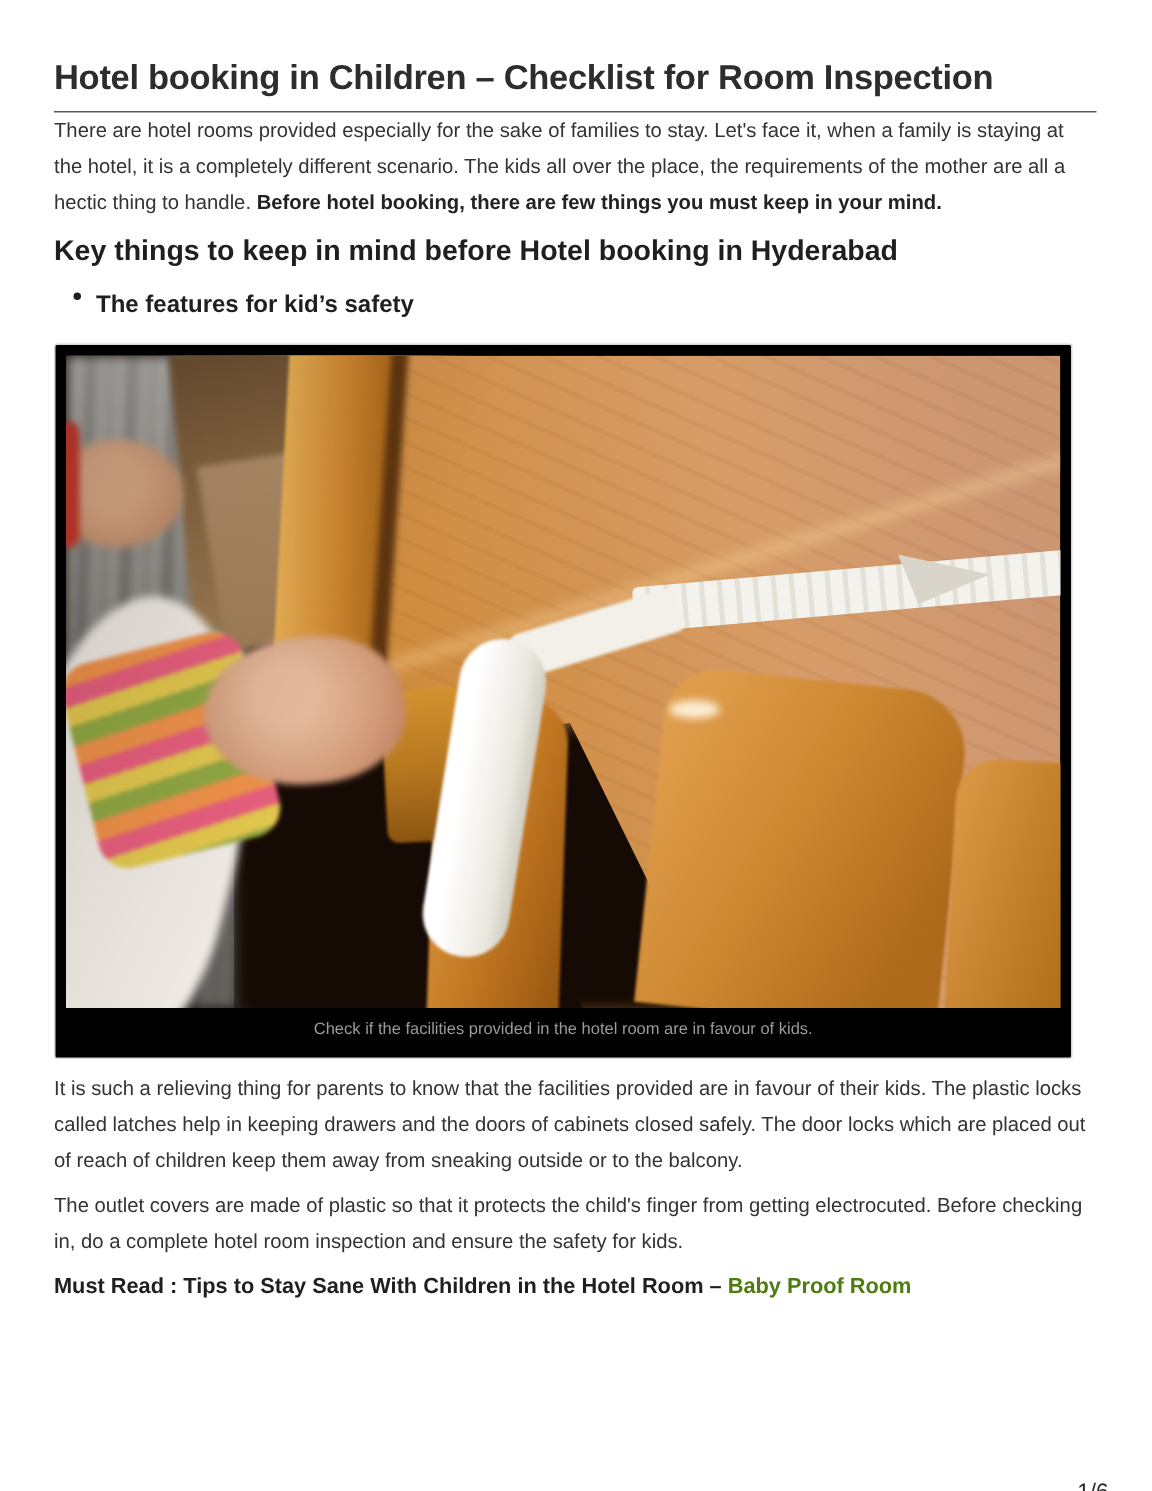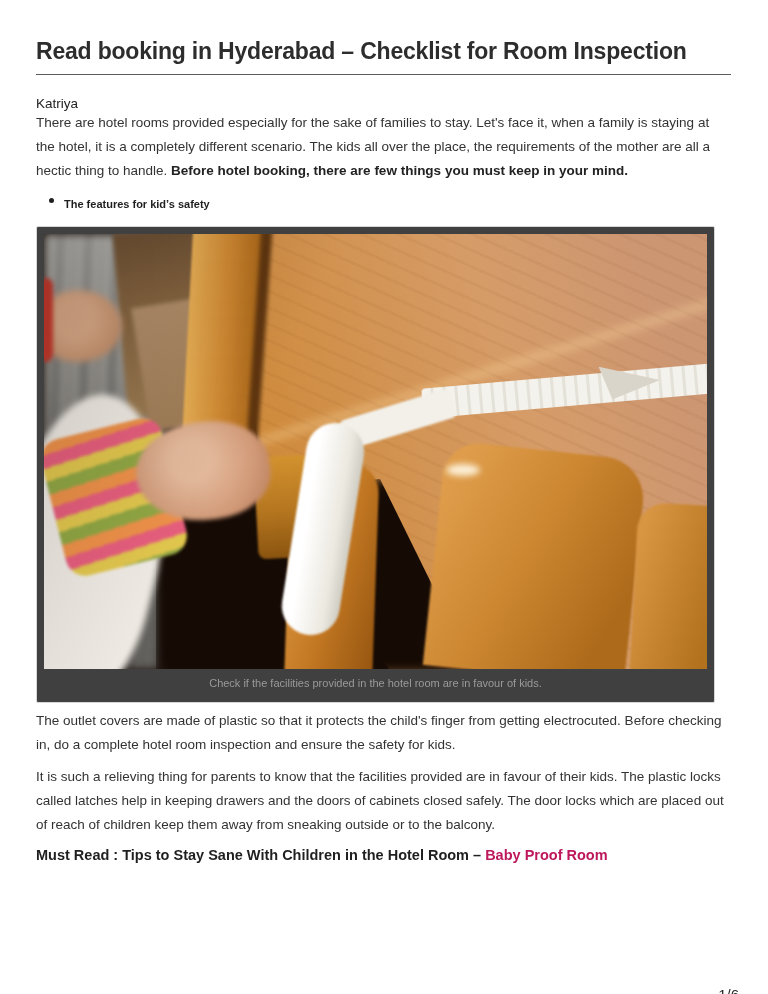--- a/index.html
+++ b/index.html
@@ -23,26 +23,26 @@
   .source-path { font-size:13px; color:#b9b9b9; }
 
   .byline { margin-top:21px; font-size:13.5px; color:#222; }
 
   p.body-text { margin-top:0; font-size:13.5px; line-height:24px; color:#333; }
   p.body-text b { color:#222; }
 
   h2.section-heading { margin-top:9px; font-size:19px; line-height:24px; font-weight:bold; color:#1f1f1f; }
 
   ul.key-list { margin-top:15px; list-style:none; }
-  ul.key-list li { display:flex; align-items:flex-start; padding-left:13px; font-size:11px; font-weight:bold; color:#1f1f1f; }
+  ul.key-list li { display:flex; align-items:flex-start; padding-left:13px; font-size:16px; font-weight:bold; color:#1f1f1f; }
   .bullet-dot { width:5px; height:5px; border-radius:50%; background:#1f1f1f; margin-right:10px; flex:0 0 auto; }
 
   figure.photo-figure {
     margin-top:16px; width:679px; border:1px solid #d7d7d7; border-radius:2px;
-    background:#404040; padding:7px 7px 4px 7px;
+    background:#000000; padding:7px 7px 4px 7px;
   }
   figcaption { padding:8px 0 9px 0; text-align:center; font-size:11px; color:#9a9a9a; }
 
   
   .photo { position:relative; width:663px; height:435px; overflow:hidden; background:#20150d; }
   .photo div { position:absolute; }
   .p-curtain { left:0; top:0; width:120px; height:435px;
     background:
       linear-gradient(180deg, rgba(255,255,255,.25) 0%, rgba(0,0,0,0) 30%, rgba(0,0,0,.35) 80%),
       repeating-linear-gradient(92deg,#88857f 0 7px,#b7b4ae 7px 12px,#6e6c68 12px 20px,#a3a09a 20px 28px);
@@ -119,28 +119,28 @@
   .must-read b { color:#1f1f1f;text-align:right; }
   .must-read a { font-weight:bold; text-decoration:none; }
 
   .page-number { position:absolute; right:29px; top:986px; font-size:15px; color:#2b2b2b; }
 </style>
 </head>
 <body>
 
 <div class="page">
 
-  <h1 class="title">Read booking in Hyderabad – Checklist for Room Inspection</h1>
+  <h1 class="title">Hotel booking in Children – Checklist for Room Inspection</h1>
   <hr class="title-rule">
 
 
-  <div class="byline">Katriya</div>
 
   <p class="body-text"><span>There are hotel rooms provided especially for the sake of families to stay. Let's face it, when a family is staying at the hotel, it is a completely different scenario. The kids all over the place, the requirements of the mother are all a hectic thing to handle. </span><b>Before hotel booking, there are few things you must keep in your mind.</b></p>
 
+  <h2 class="section-heading">Key things to keep in mind before Hotel booking in Hyderabad</h2>
 
   <ul class="key-list">
     <li>
       <span class="bullet-dot"></span>
       <span>The features for kid’s safety</span>
     </li>
   </ul>
 
   <figure class="photo-figure">
     <div class="photo">
@@ -169,21 +169,21 @@
       <div class="p-sleeve"></div>
       <div class="p-cuff"></div>
       <div class="p-fist"></div>
       <div class="p-hand-top"></div>
       <div class="p-red"></div>
       <div class="p-vign"></div>
     </div>
     <figcaption>Check if the facilities provided in the hotel room are in favour of kids.</figcaption>
   </figure>
 
+  <p class="body-text" style="margin-top:8px">It is such a relieving thing for parents to know that the facilities provided are in favour of their kids. The plastic locks called latches help in keeping drawers and the doors of cabinets closed safely. The door locks which are placed out of reach of children keep them away from sneaking outside or to the balcony.</p>
+
   <p class="body-text" style="margin-top:6px">The outlet covers are made of plastic so that it protects the child's finger from getting electrocuted.  Before checking in, do a complete hotel room inspection and ensure the safety for kids.</p>
 
-  <p class="body-text" style="margin-top:8px">It is such a relieving thing for parents to know that the facilities provided are in favour of their kids. The plastic locks called latches help in keeping drawers and the doors of cabinets closed safely. The door locks which are placed out of reach of children keep them away from sneaking outside or to the balcony.</p>
-
-  <p class="must-read"><b>Must Read : Tips to Stay Sane With Children in the Hotel Room – </b><a href="#" id="must-read-link" style="color: #be185d;">Baby Proof Room</a></p>
+  <p class="must-read"><b>Must Read : Tips to Stay Sane With Children in the Hotel Room – </b><a href="#" id="must-read-link" style="color: #4d7c0f;">Baby Proof Room</a></p>
 
 </div>
 
 <div class="page-number">1/6</div>
 
 </body></html>

